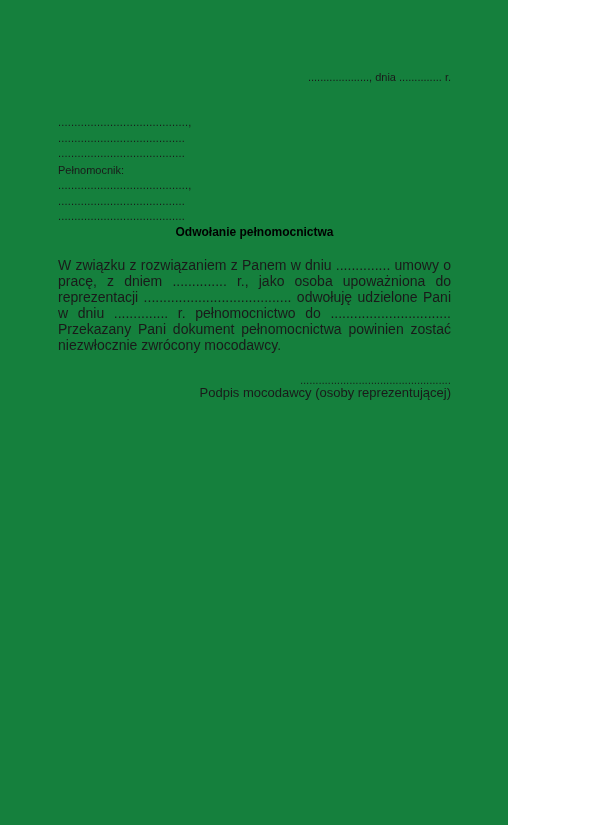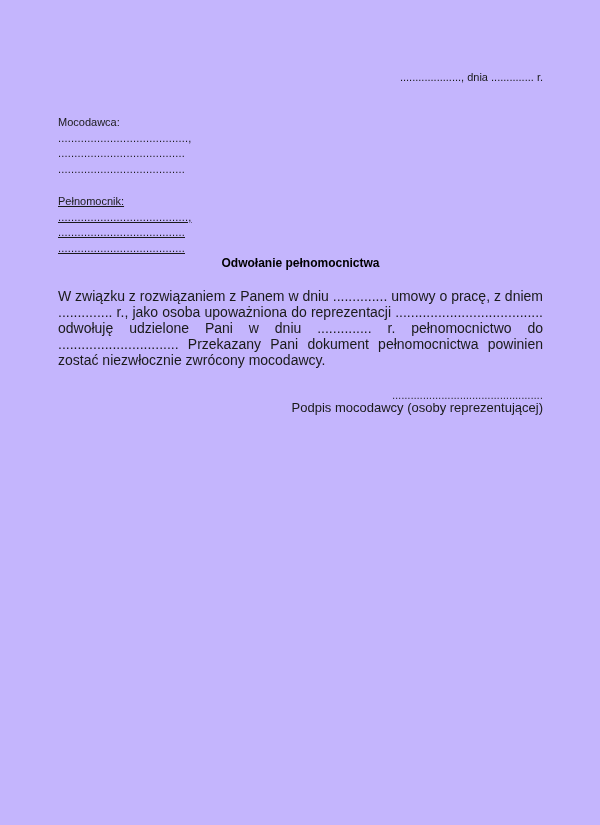--- a/index.html
+++ b/index.html
@@ -3,23 +3,23 @@
 <meta charset="utf-8">
 <style>
   * { margin: 0; padding: 0; box-sizing: border-box; }
   html, body { background: #ffffff; }
   body {
     font-family: "Liberation Sans", sans-serif;
     color: #1a1a1a;
   }
   .page {
     position: relative;
-    width: 600px;
+    width: 508px;
     height: 825px;
-    background: #c4b5fd;
+    background: #15803d;
     overflow: hidden;
   }
   .content {
     position: absolute;
     left: 58px;
     right: 57px;
     top: 0;
   }
   .date-line {
     margin-top: 70px;
@@ -27,21 +27,21 @@
     font-size: 11px;
     line-height: 15px;
     color: #1a1a1a;
   }
   .party-block {
     font-size: 11px;
     line-height: 15.5px;
     color: #1a1a1a;
   }
   .party-block.first { margin-top: 30px; }
-  .party-block.second { margin-top: 17px; text-decoration: underline; }
+  .party-block.second { margin-top: 1px; }
   .party-label { display: block; }
   .party-line { display: block; letter-spacing: 0.2px; }
   .doc-title {
     text-align: center;
     font-size: 12px;
     font-weight: bold;
     color: #000000;
   }
   .doc-body {
     margin-top: 18px;
@@ -68,21 +68,20 @@
 </style>
 </head>
 <body>
 
 <div class="page">
   <div class="content">
 
     <div class="date-line">...................., dnia .............. r.</div>
 
     <div class="party-block first">
-      <span class="party-label">Mocodawca:</span>
       <span class="party-line">........................................,</span>
       <span class="party-line">.......................................</span>
       <span class="party-line">.......................................</span>
     </div>
 
     <div class="party-block second">
       <span class="party-label">Pełnomocnik:</span>
       <span class="party-line">........................................,</span>
       <span class="party-line">.......................................</span>
       <span class="party-line">.......................................</span>

